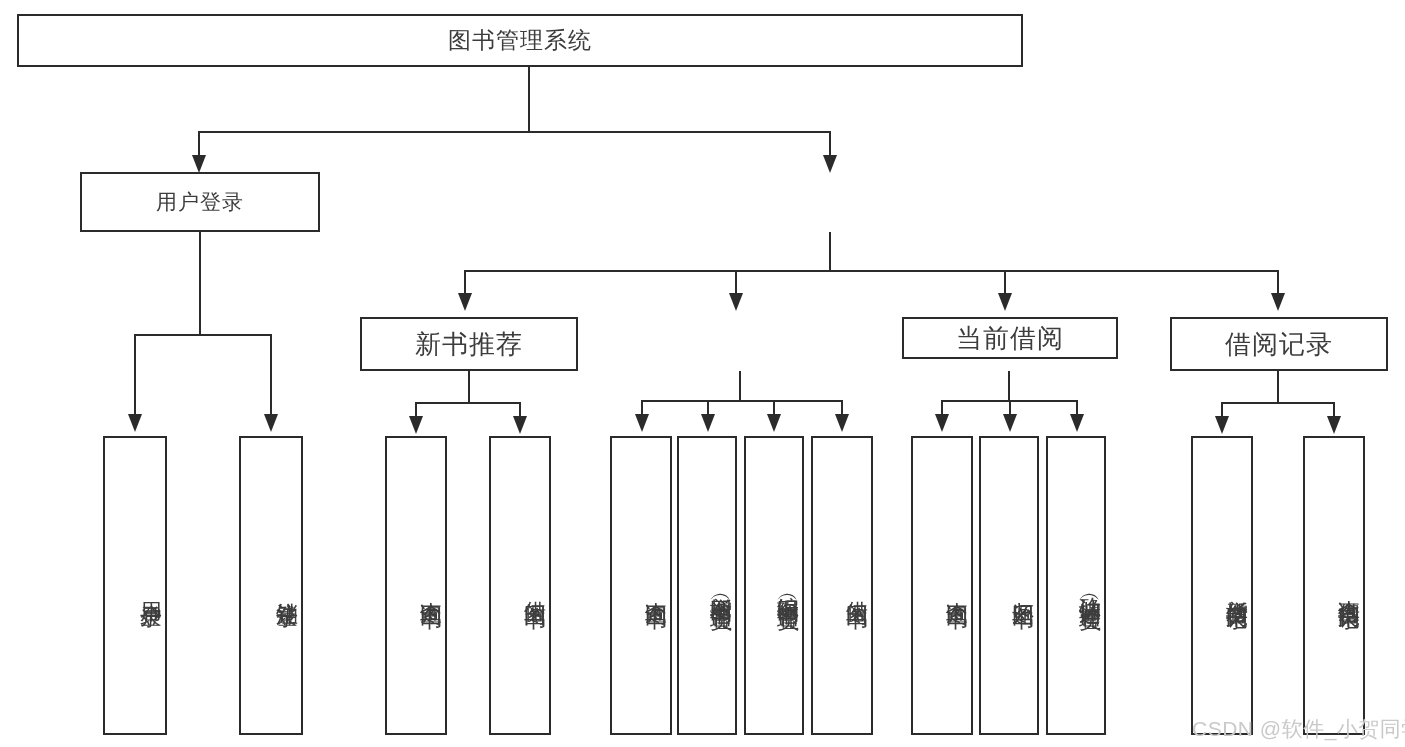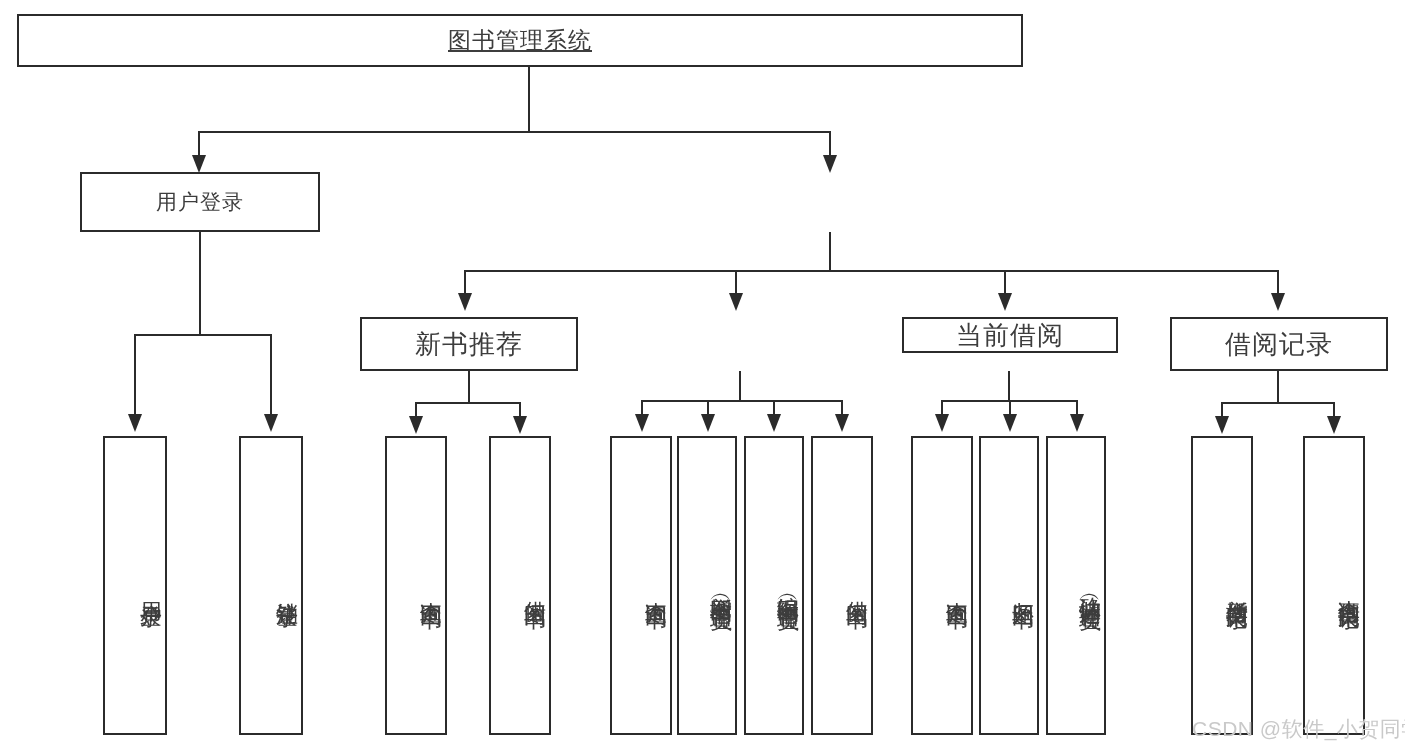--- a/index.html
+++ b/index.html
@@ -23,21 +23,20 @@
     border: 2px solid #2b2b2b;
     background: #ffffff;
     display: flex;
     align-items: center;
     justify-content: center;
     color: #3d3d3d;
     letter-spacing: 1px;
   }
   .node.root {
     font-size: 23px;
-    text-decoration: underline;
   }
   .node.lvl1 {
     font-size: 21px;
   }
   .node.lvl2 {
     font-size: 26px;
   }
   .node.leaf {
     writing-mode: vertical-rl;
     text-orientation: upright;
@@ -118,21 +117,21 @@
   <div class="conn v" style="left:735px; top:270px; height:27px;"></div>
   <div class="arrow" style="left:729px; top:293px;"></div>
   <div class="conn v" style="left:1004px; top:270px; height:27px;"></div>
   <div class="arrow" style="left:998px; top:293px;"></div>
   <div class="conn v" style="left:1277px; top:270px; height:27px;"></div>
   <div class="arrow" style="left:1271px; top:293px;"></div>
 
   <div class="node lvl2" style="left:360px; top:317px; width:218px; height:54px;">
     <span>新书推荐</span>
   </div>
-  <div class="node lvl2" style="left:902px; top:317px; width:216px; height:36px;">
+  <div class="node lvl2" style="left:902px; top:317px; width:216px; height:42px;">
     <span>当前借阅</span>
   </div>
   <div class="node lvl2" style="left:1170px; top:317px; width:218px; height:54px;">
     <span>借阅记录</span>
   </div>
 
   <div class="conn v" style="left:468px; top:371px; height:33px;"></div>
   <div class="conn h" style="left:415px; top:402px; width:106px;"></div>
   <div class="conn v" style="left:415px; top:402px; height:18px;"></div>
   <div class="arrow" style="left:409px; top:416px;"></div>

